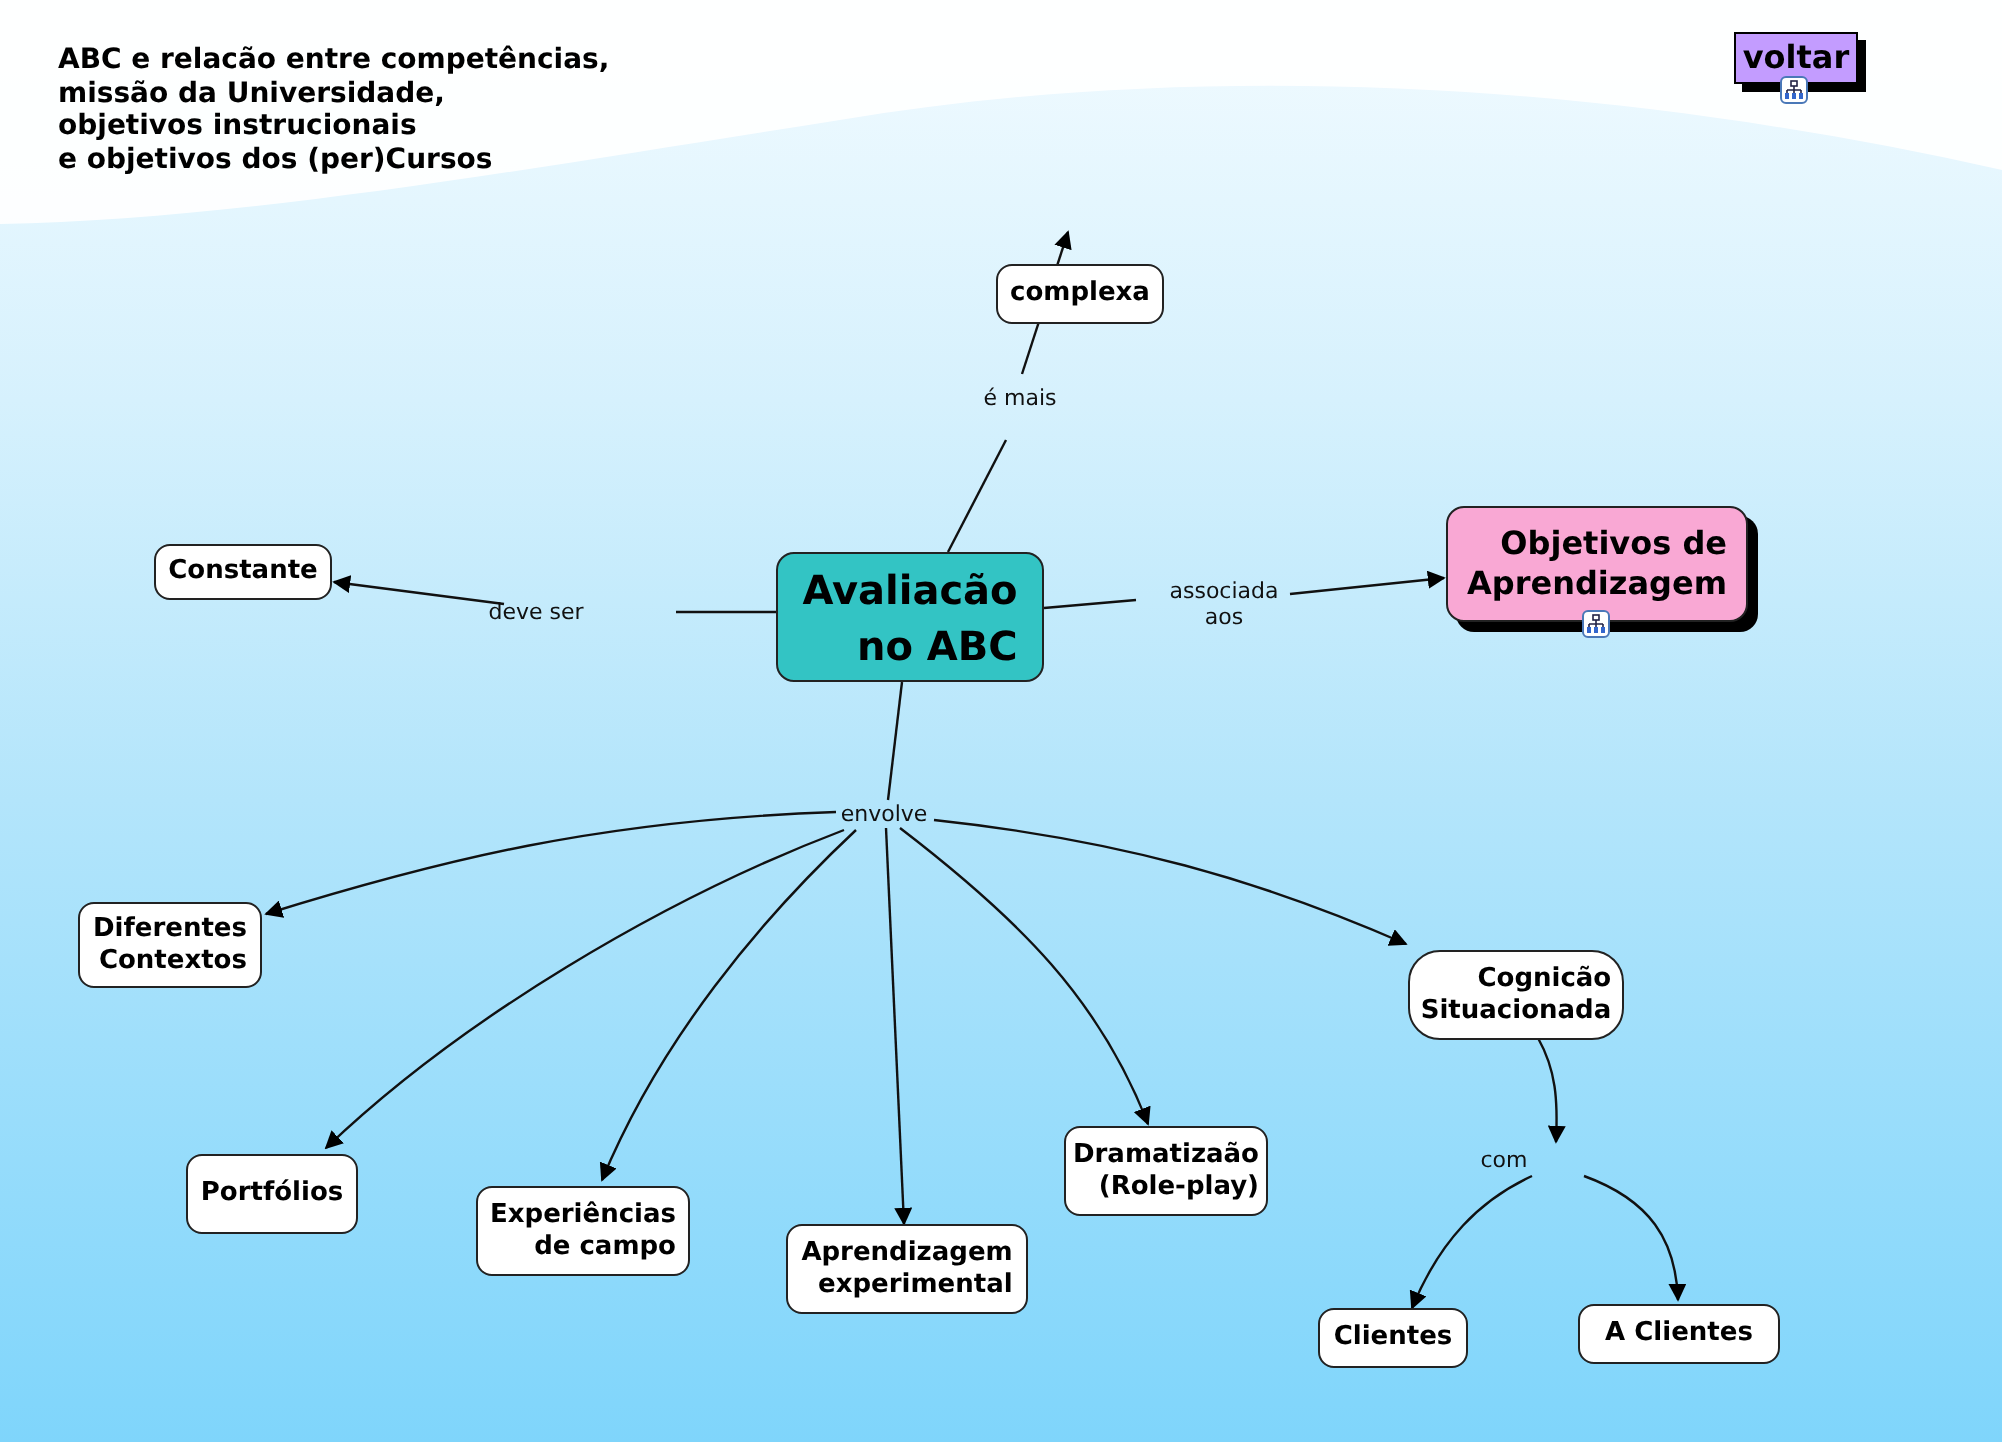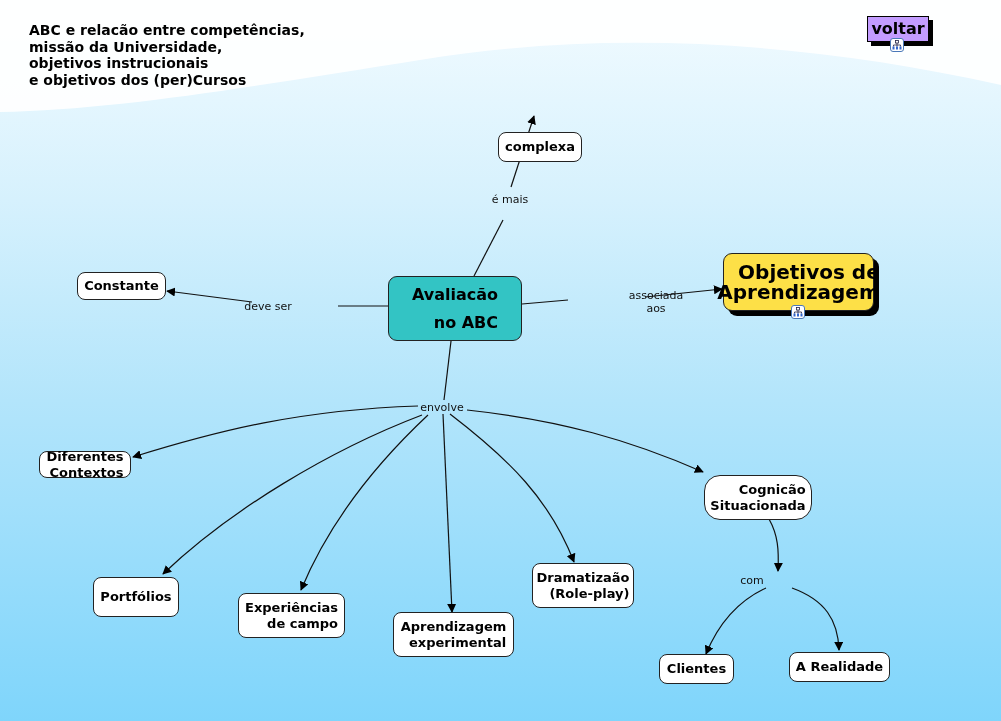--- a/index.html
+++ b/index.html
@@ -16,24 +16,24 @@
       white-space: pre-line;
     }
     .node {
       position: absolute; box-sizing: border-box;
       background: #fff; border: 1.3px solid #222; border-radius: 8px;
       font-weight: bold; font-size: 13px; line-height: 16px; color: #000;
       display: flex; align-items: center; justify-content: center; text-align: right;
       white-space: pre-line;
     }
     .node.main {
-      background: #33c4c4; border-radius: 9px; font-size: 16px; line-height: 28px;
+      background: #33c4c4; border-radius: 9px; font-size: 20px; line-height: 28px;
     }
     .node.green {
-      background: #fde047; border-radius: 9px; font-size: 20px; line-height: 20px;
+      background: #f9a8d4; border-radius: 9px; font-size: 16px; line-height: 20px;
       box-shadow: 5px 5px 0 #000;
     }
     .node.purple {
       background: #c39cff; border-radius: 0; font-size: 16px; box-shadow: 4px 4px 0 #000;
       border: 1.3px solid #000;
     }
     .link-label {
       position: absolute; font-size: 11px; line-height: 13px; color: #111; text-align: center;
       white-space: pre-line; transform: translate(-50%, -50%);
       padding: 0 2px;
@@ -120,21 +120,21 @@
 <div class="submap-icon" style="left:791px;top:305px;">
   <svg width="10" height="10" viewBox="0 0 10 10">
     <rect x="3.5" y="0.5" width="3" height="2.5" fill="none" stroke="#224" stroke-width="0.8"></rect>
     <path d="M5,3 V5 M1.5,5 H8.5 M1.5,5 V6.5 M5,5 V6.5 M8.5,5 V6.5" stroke="#224" stroke-width="0.8"></path>
     <rect x="0.5" y="6.5" width="2" height="3" fill="#36c"></rect>
     <rect x="4" y="6.5" width="2" height="3" fill="#36c"></rect>
     <rect x="7.5" y="6.5" width="2" height="3" fill="#36c"></rect>
   </svg>
 </div>
 
-<div class="node" style="left:39px;top:451px;width:92px;height:27px;">
+<div class="node" style="left:39px;top:451px;width:92px;height:43px;">
   <span>Diferentes
 Contextos</span>
 </div>
 
 <div class="node" style="left:93px;top:577px;width:86px;height:40px;">
   <span>Portfólios</span>
 </div>
 
 <div class="node" style="left:238px;top:593px;width:107px;height:45px;">
   <span>Experiências
@@ -154,21 +154,21 @@
 <div class="node" style="left:704px;top:475px;width:108px;height:45px;border-radius:16px;">
   <span>Cognicão
 Situacionada</span>
 </div>
 
 <div class="node" style="left:659px;top:654px;width:75px;height:30px;">
   <span>Clientes</span>
 </div>
 
 <div class="node" style="left:789px;top:652px;width:101px;height:30px;">
-  <span>A Realidade</span>
+  <span>A Clientes</span>
 </div>
 
 <div class="link-label" style="left:510px;top:199px;text-align:right;">é mais</div>
 <div class="link-label" style="left:268px;top:306px;">deve ser</div>
-<div class="link-label" style="left:612px;top:302px;margin-left:44px;">associada
+<div class="link-label" style="left:612px;top:302px;">associada
 aos</div>
 <div class="link-label" style="left:442px;top:407px;">envolve</div>
 <div class="link-label" style="left:752px;top:580px;">com</div>
 
 </body></html>

